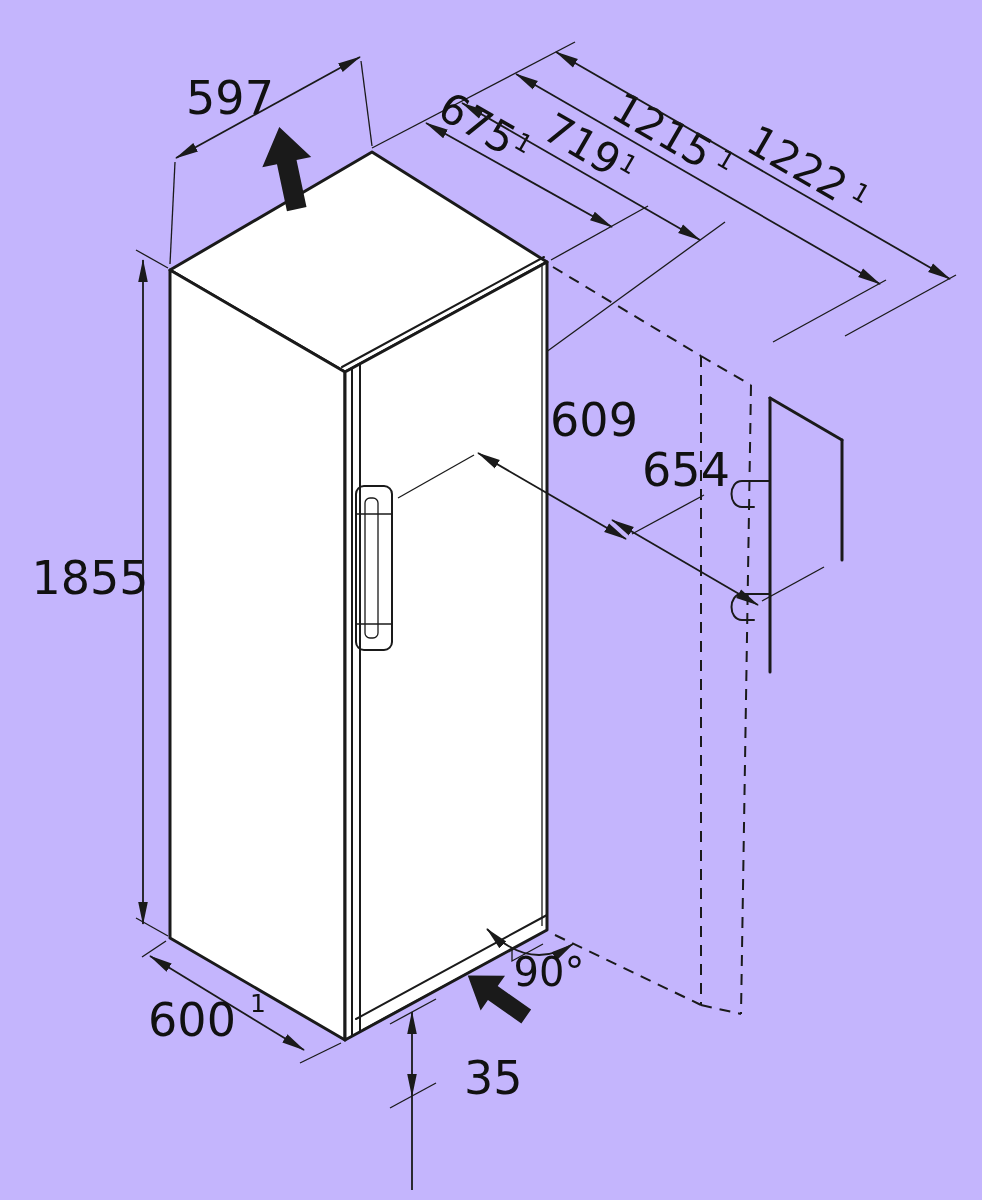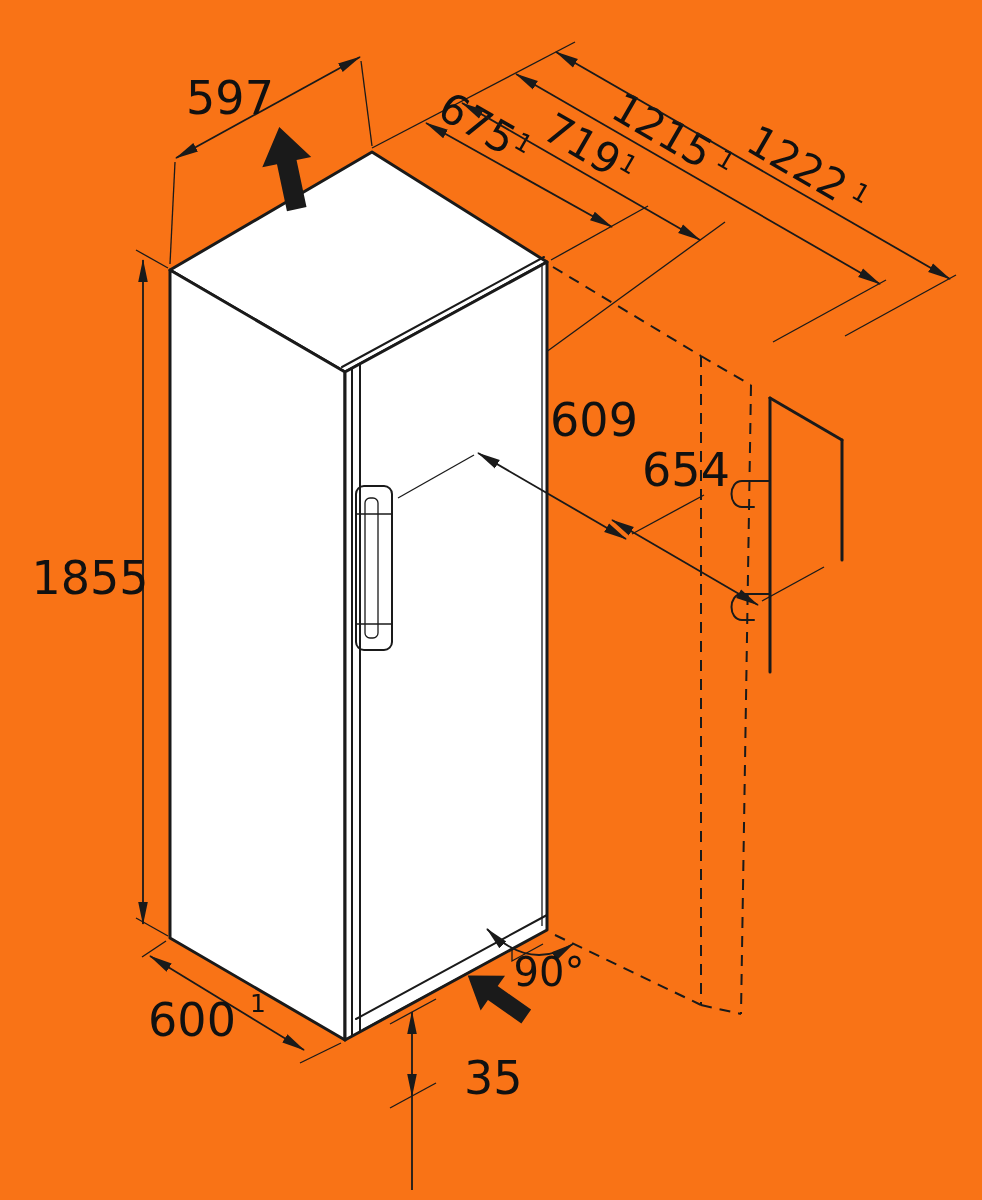--- a/index.html
+++ b/index.html
@@ -1,16 +1,16 @@
 <!DOCTYPE html>
 <html><head>
 <meta charset="utf-8">
 <style>
   html,body{margin:0;padding:0;background:#ffffff;}
-  .stage{position:relative;width:982px;height:1200px;background:#f97316;overflow:hidden;}
+  .stage{position:relative;width:982px;height:1200px;background:#c4b5fd;overflow:hidden;}
   svg{display:block;}
   
   .face{stroke:#1a1a1a;stroke-width:3;fill:#ffffff;stroke-linejoin:round;}
   .obj{stroke:#1a1a1a;stroke-width:3;fill:none;stroke-linecap:round;stroke-linejoin:round;}
   .obj2{stroke:#1a1a1a;stroke-width:2;fill:none;stroke-linecap:round;}
   .thin{stroke:#1a1a1a;stroke-width:1.3;fill:none;}
   .dim{stroke:#1a1a1a;stroke-width:1.8;fill:none;}
   .dash{stroke:#1a1a1a;stroke-width:2;fill:none;stroke-dasharray:11 8;}
   .blackfill{fill:#1a1a1a;stroke:none;}
   text{font-family:"DejaVu Sans","Liberation Sans",sans-serif;fill:#111111;}

